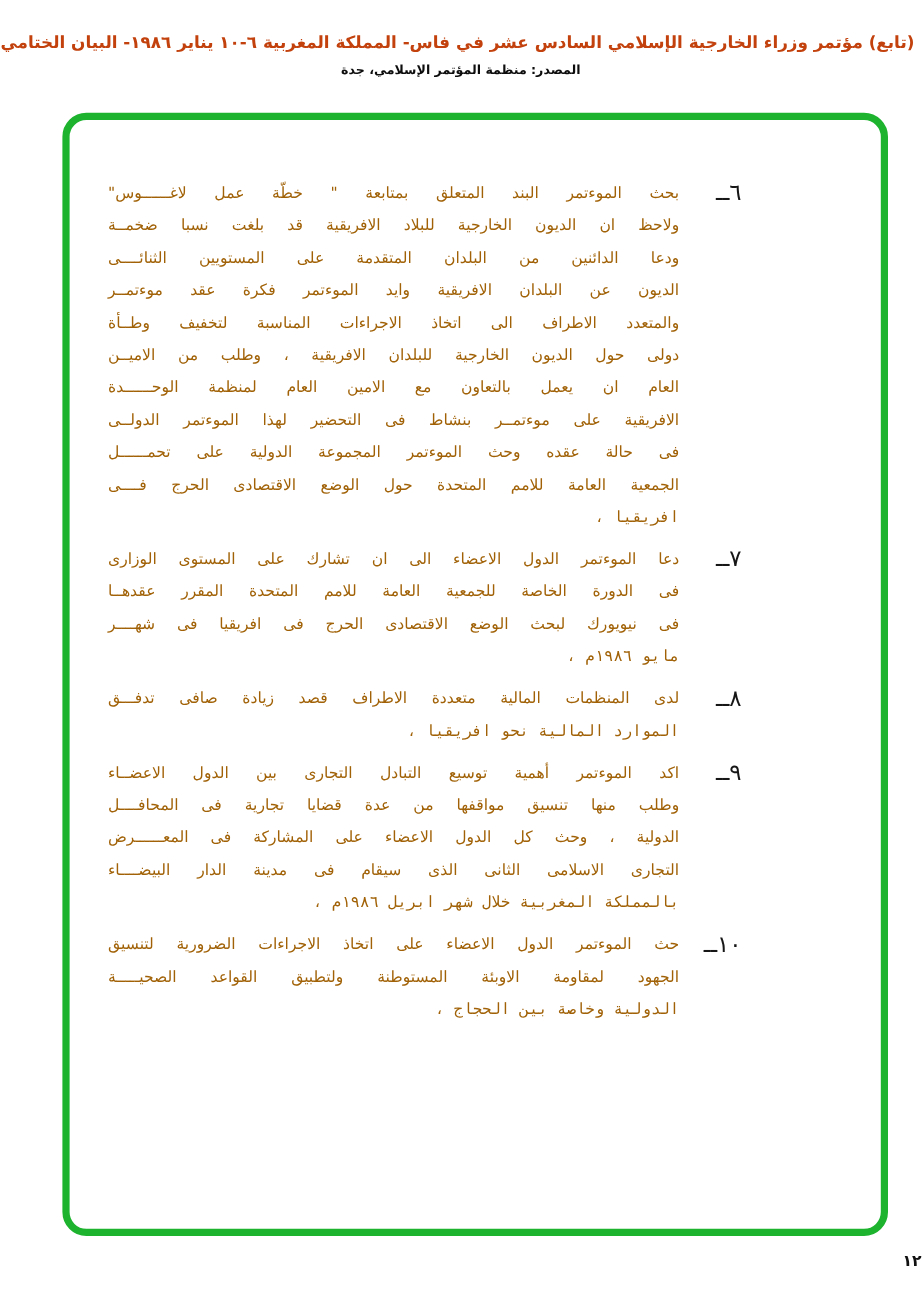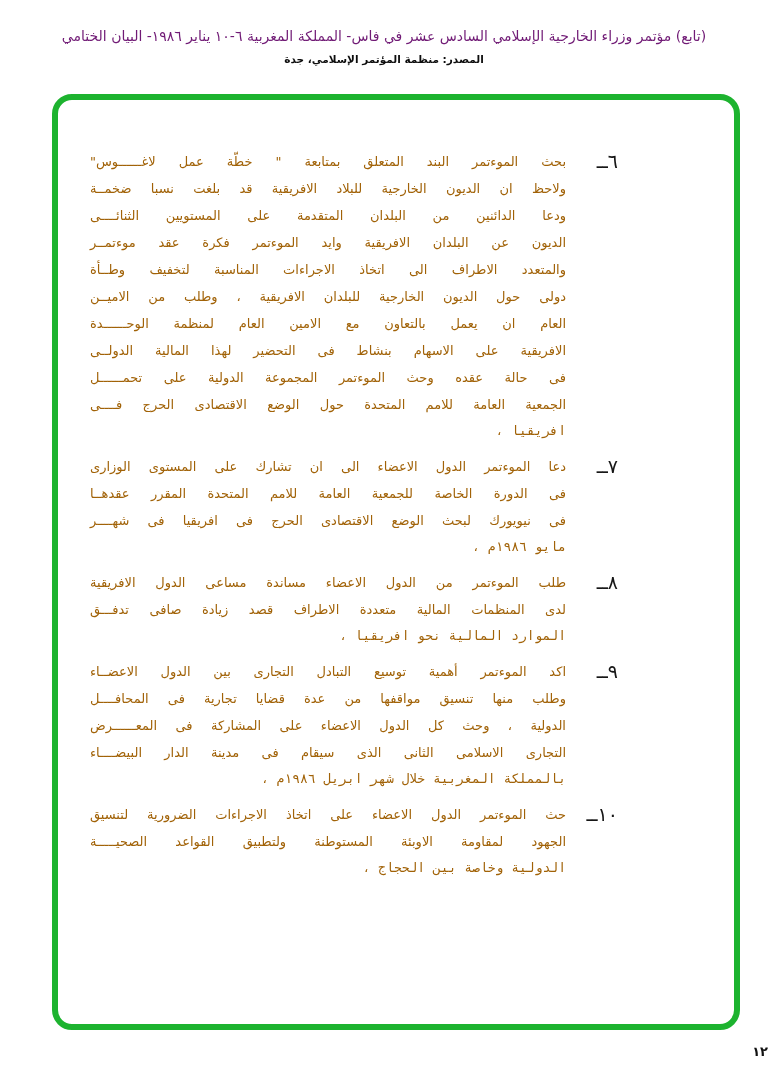--- a/index.html
+++ b/index.html
@@ -4,22 +4,22 @@
 <style>
   html,body{margin:0;padding:0;}
   body{
     width:768px;height:1085px;position:relative;background:#ffffff;
     font-family:"DejaVu Sans",sans-serif;color:#151515;overflow:hidden;
   }
   .doc-header{
     position:absolute;top:28px;left:6px;right:6px;text-align:center;
   }
   .doc-title{
-    font-size:14px;font-weight:normal;white-space:nowrap;letter-spacing:-0.2px;
-    color:#701a75;
+    font-size:14px;font-weight:bold;white-space:nowrap;letter-spacing:-0.2px;
+    color:#c2410c;
   }
   .doc-source{
     margin-top:9px;font-size:10.5px;font-weight:bold;color:#0d0d0d;
   }
   .green-box{
     position:absolute;left:52px;top:94px;width:688px;height:936px;
     box-sizing:border-box;border:6px solid #1db32f;border-radius:20px;
     background:transparent;
   }
   .items{
@@ -60,41 +60,40 @@
   <div class="item">
     <div class="item-number">٦ــ</div>
     <div class="item-lines">
       <div class="line">بحث الموءتمر البند المتعلق بمتابعة " خطّة  عمل لاغــــــوس"</div>
       <div class="line">ولاحظ ان الديون الخارجية للبلاد الافريقية قد بلغت نسبا ضخمــة</div>
       <div class="line">ودعا الدائنين من البلدان المتقدمة على المستويين الثنائــــى</div>
       <div class="line">الديون عن البلدان الافريقية وايد الموءتمر فكرة عقد موءتمــر</div>
       <div class="line">والمتعدد الاطراف الى اتخاذ الاجراءات المناسبة لتخفيف وطــأة</div>
       <div class="line">دولى حول الديون الخارجية للبلدان الافريقية ، وطلب من الاميــن</div>
       <div class="line">العام ان يعمل بالتعاون مع الامين العام لمنظمة الوحــــــدة</div>
-      <div class="line">الافريقية على الاسهام بنشاط فى التحضير لهذا المالية الدولــى</div>
+      <div class="line">الافريقية على موءتمــر بنشاط فى التحضير لهذا الموءتمر الدولــى</div>
       <div class="line">فى حالة عقده وحث الموءتمر المجموعة الدولية على تحمــــــل</div>
       <div class="line">الجمعية العامة للامم المتحدة حول الوضع الاقتصادى الحرج فــــى</div>
       <div class="line">افريقيا ،</div>
     </div>
   </div>
 
   <div class="item">
     <div class="item-number">٧ــ</div>
     <div class="item-lines">
       <div class="line">دعا الموءتمر الدول الاعضاء الى ان تشارك على المستوى الوزارى</div>
       <div class="line">فى الدورة الخاصة للجمعية العامة للامم المتحدة المقرر عقدهــا</div>
       <div class="line">فى نيويورك لبحث الوضع الاقتصادى الحرج فى افريقيا فى شهــــر</div>
       <div class="line">مايو ١٩٨٦م ،</div>
     </div>
   </div>
 
   <div class="item">
     <div class="item-number">٨ــ</div>
     <div class="item-lines">
-      <div class="line">طلب الموءتمر من الدول الاعضاء  مساندة  مساعى الدول الافريقية</div>
       <div class="line">لدى المنظمات المالية متعددة الاطراف قصد زيادة صافى تدفـــق</div>
       <div class="line">الموارد المالية نحو افريقيا ،</div>
     </div>
   </div>
 
   <div class="item">
     <div class="item-number">٩ــ</div>
     <div class="item-lines">
       <div class="line">اكد الموءتمر أهمية توسيع التبادل التجارى بين الدول الاعضــاء</div>
       <div class="line">وطلب منها تنسيق مواقفها من عدة قضايا تجارية فى المحافــــل</div>

